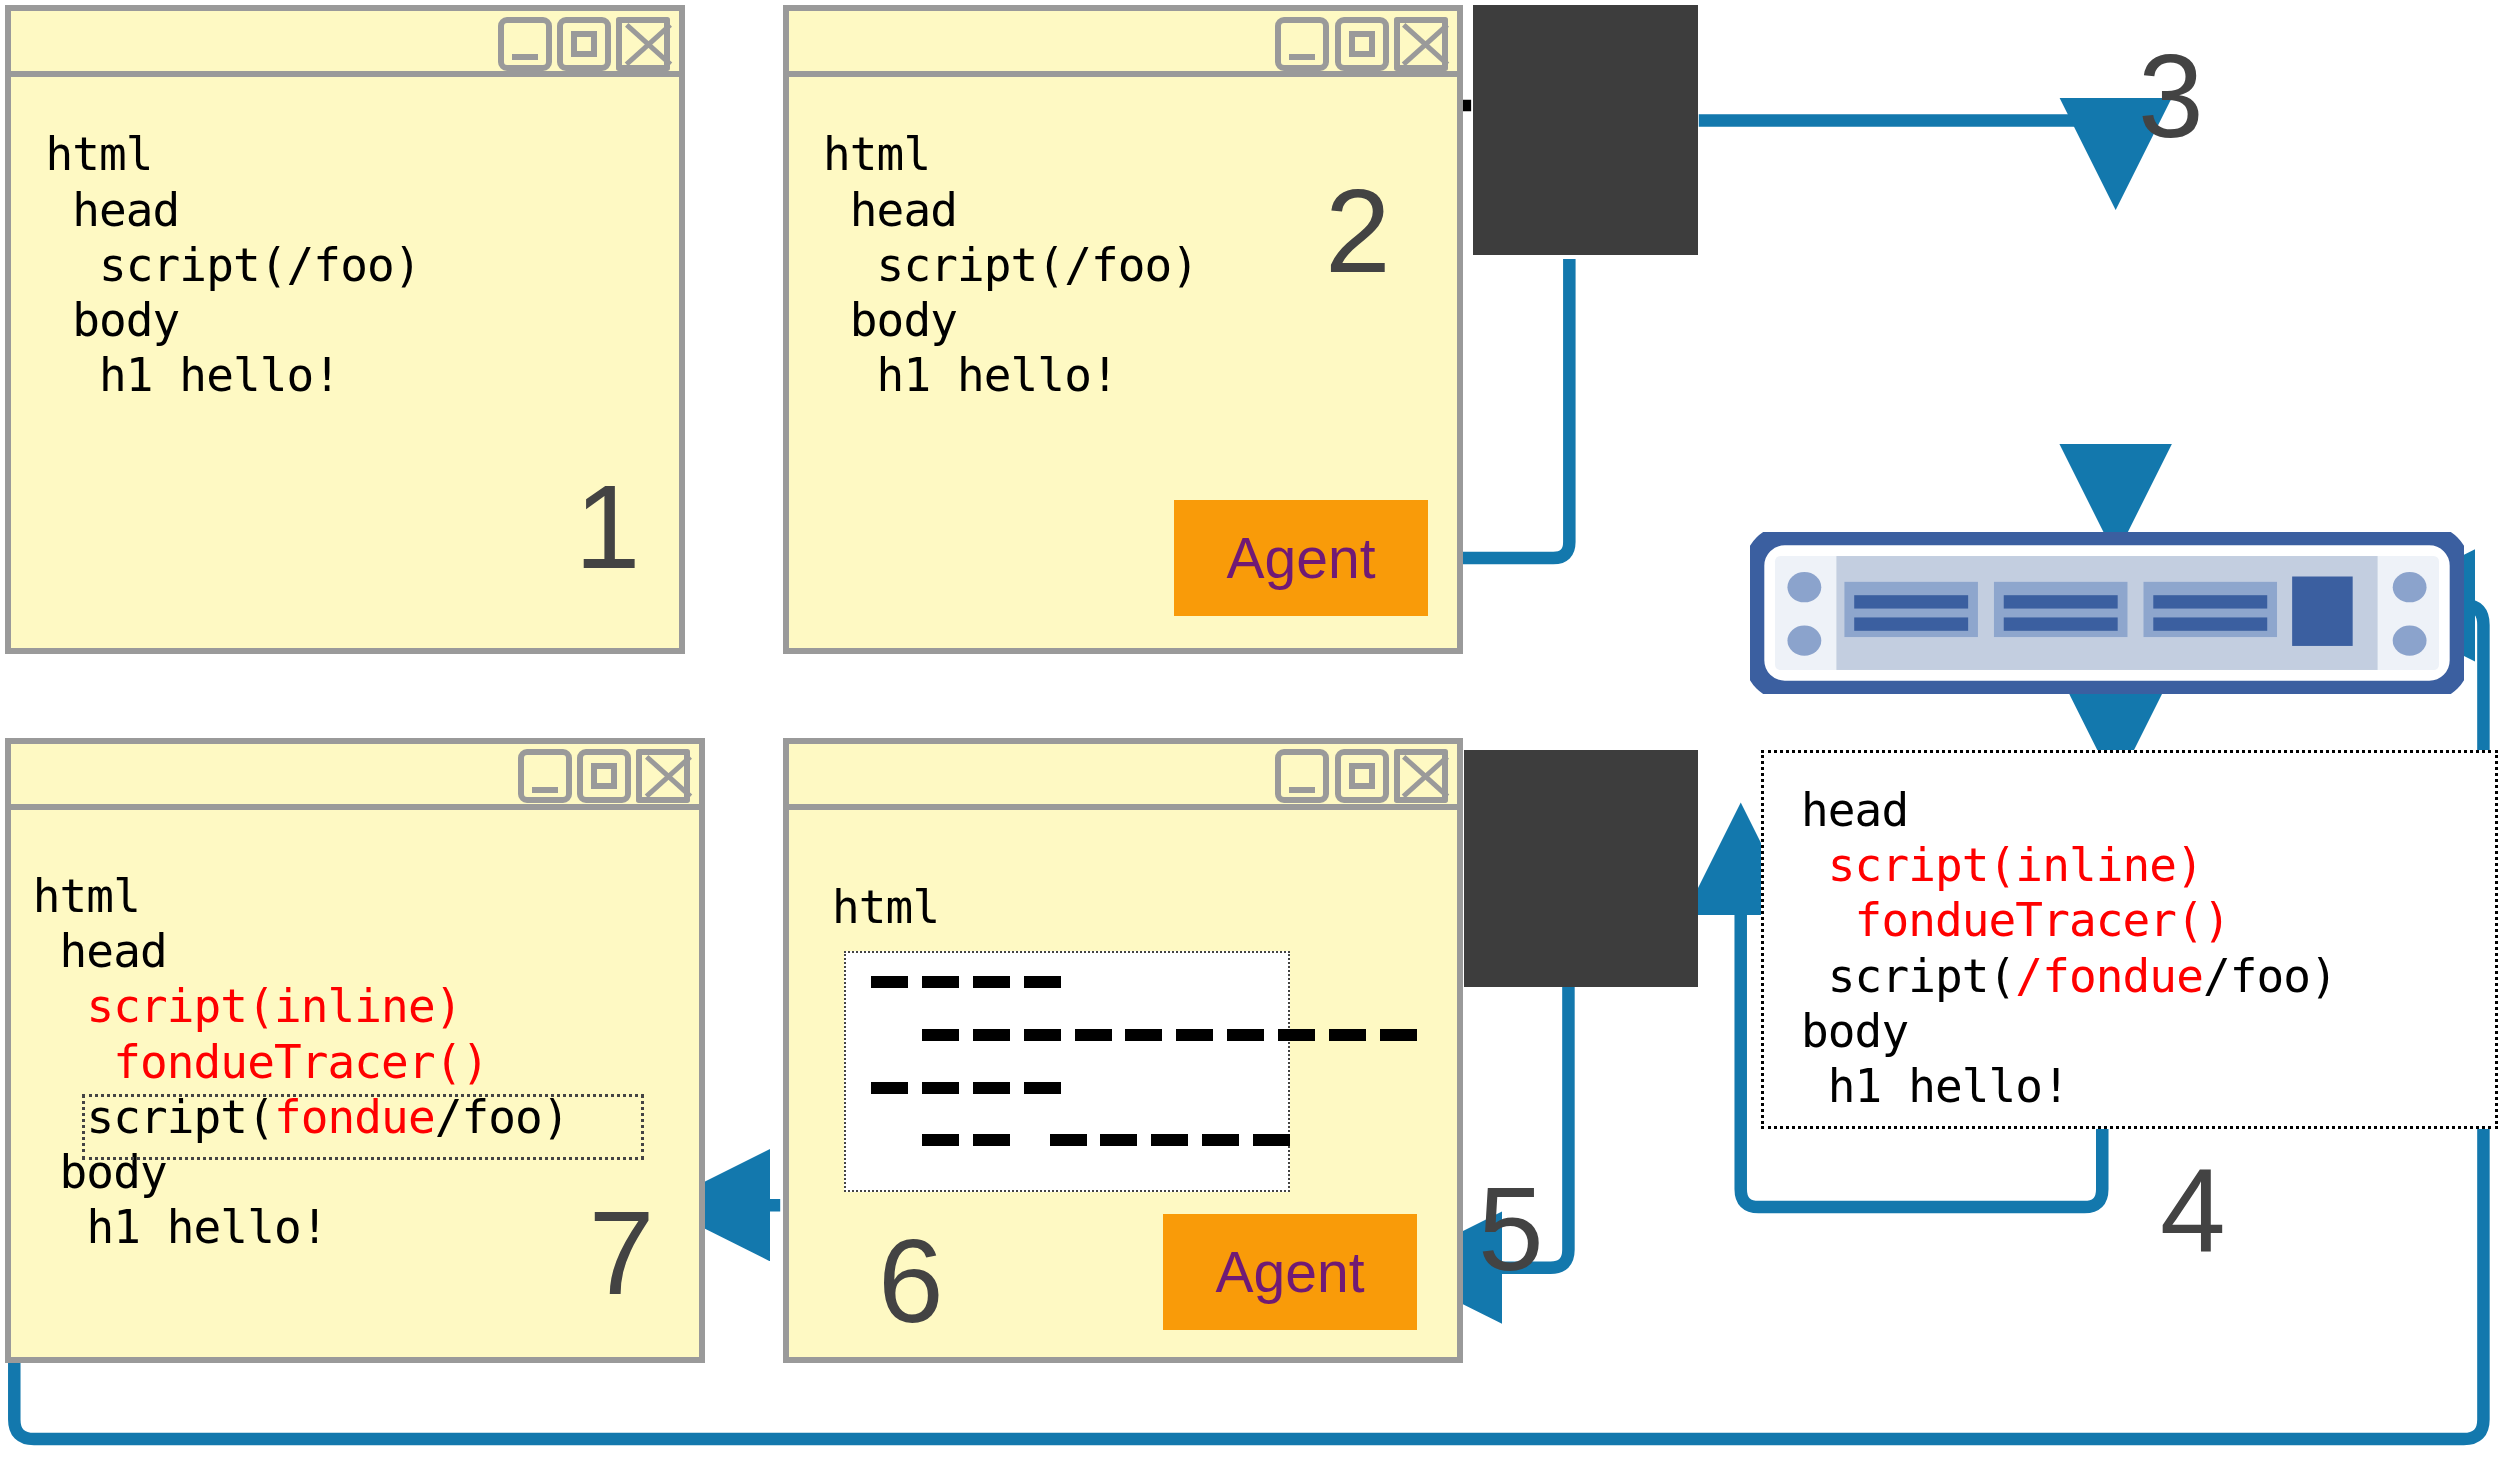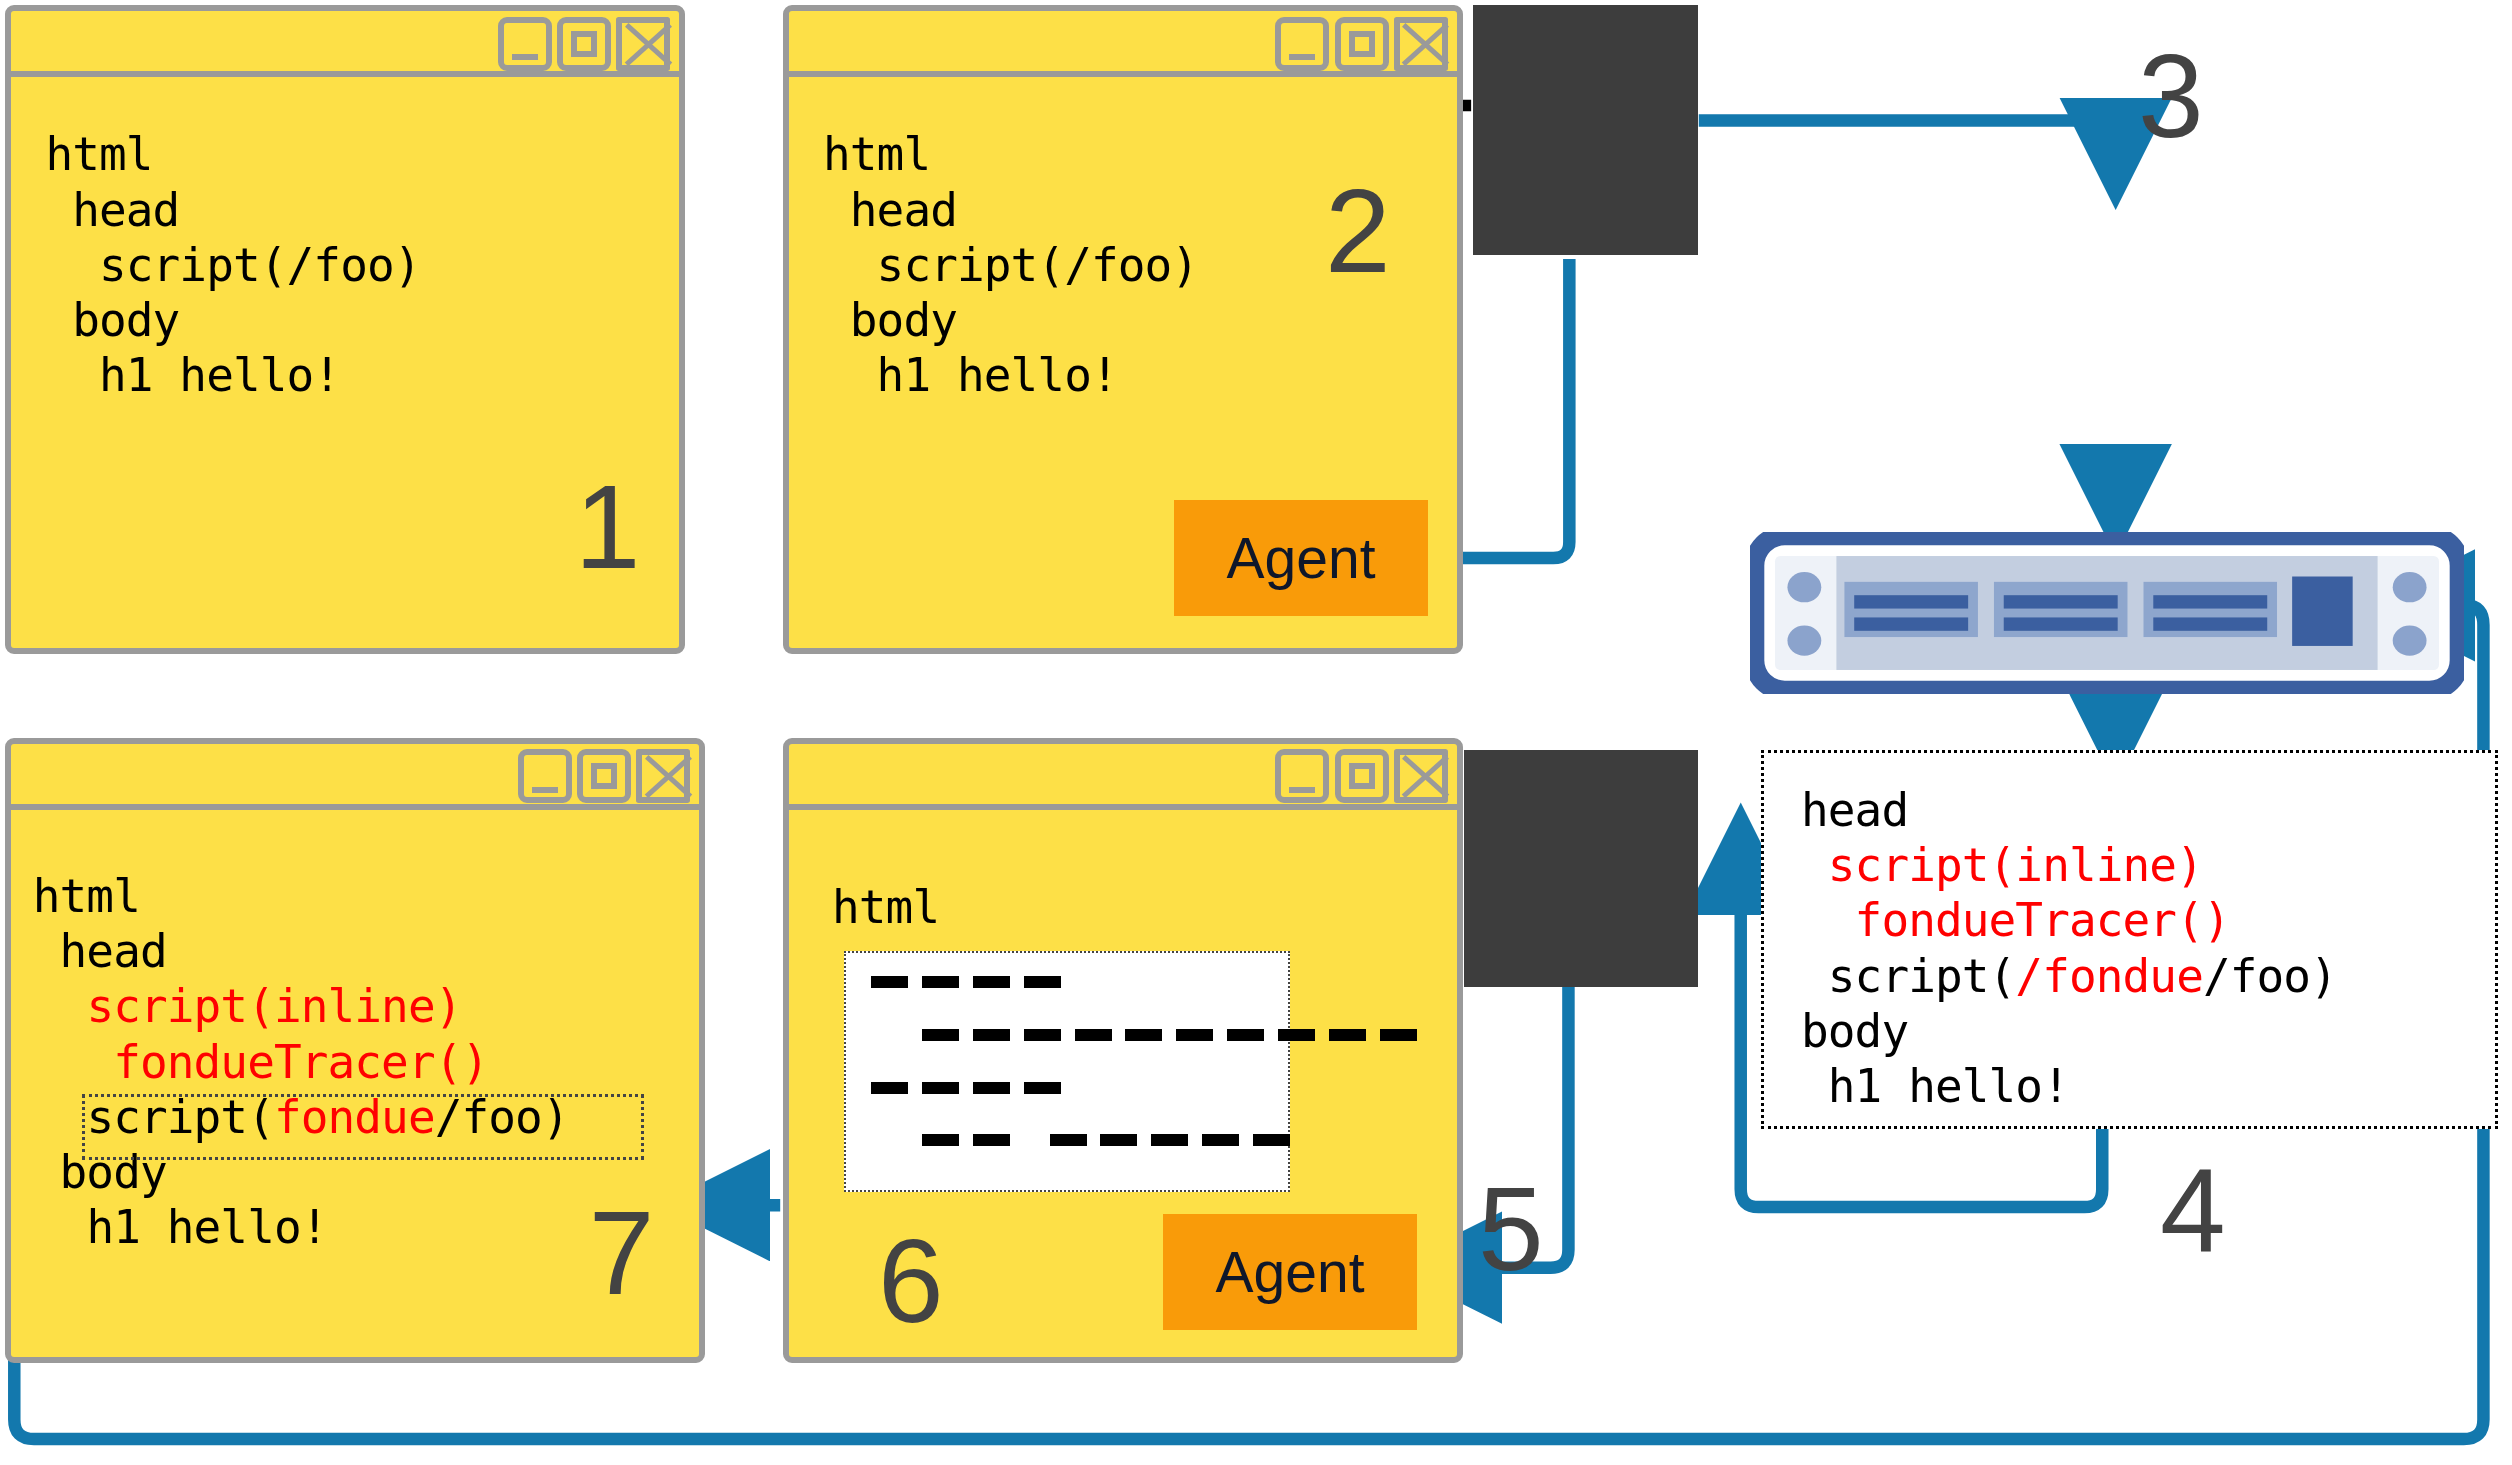--- a/index.html
+++ b/index.html
@@ -2,21 +2,21 @@
 <html style="font-size:14.3px"><head>
 <meta charset="utf-8">
 <style>
   html,body{margin:0;padding:0;background:#ffffff;}
   body{width:2512px;height:1466px;position:relative;overflow:hidden;
        font-family:"Liberation Sans",sans-serif;}
 
   .stage{position:absolute;left:0;top:0;width:2512px;height:1466px;}
 
   
-  .win{position:absolute;background:#fde047;border:6.2px solid #9a9a9a;border-radius:9px;
+  .win{position:absolute;background:#fef9c3;border:6.2px solid #9a9a9a;border-radius:0;
        box-sizing:border-box;}
   .win-titlebar{position:absolute;left:0;top:0;right:0;height:66px;
        border-bottom:6.2px solid #9a9a9a;box-sizing:border-box;}
   .win-btns{position:absolute;right:9px;top:5.4px;display:flex;gap:5.4px;}
   .wb{width:54px;height:54px;box-sizing:border-box;position:relative;}
   .wb-min{border:6.2px solid #9a9a9a;border-radius:9px;}
   .wb-min::after{content:"";position:absolute;left:8px;right:8px;bottom:4.5px;height:6.2px;background:#9a9a9a;}
   .wb-max{border:6.2px solid #9a9a9a;border-radius:9px;}
   .wb-max::after{content:"";position:absolute;left:8px;right:8px;top:8px;bottom:8px;
        border:6.2px solid #9a9a9a;box-sizing:border-box;}
@@ -33,21 +33,21 @@
   .stepnum{position:absolute;font-family:"Liberation Sans",sans-serif;font-size:118px;
         color:#434343;font-weight:400;line-height:1;}
 
   
   .dotbox{position:absolute;border:3.6px dotted #000000;box-sizing:border-box;background:#ffffff;}
 
   
   .darkbox{position:absolute;background:#3d3d3d;}
 
   
-  .agent{position:absolute;background:#f99b09;color:#0f172a;display:flex;
+  .agent{position:absolute;background:#f99b09;color:#701a75;display:flex;
         align-items:center;justify-content:center;font-size:57px;font-family:"Liberation Sans",sans-serif;}
 
   
   .server{position:absolute;}
 
   
   .dashrow{position:absolute;height:11.6px;background:#000000;}
 
   
   .linehl{position:absolute;border:3.6px dotted #444;box-sizing:border-box;}

